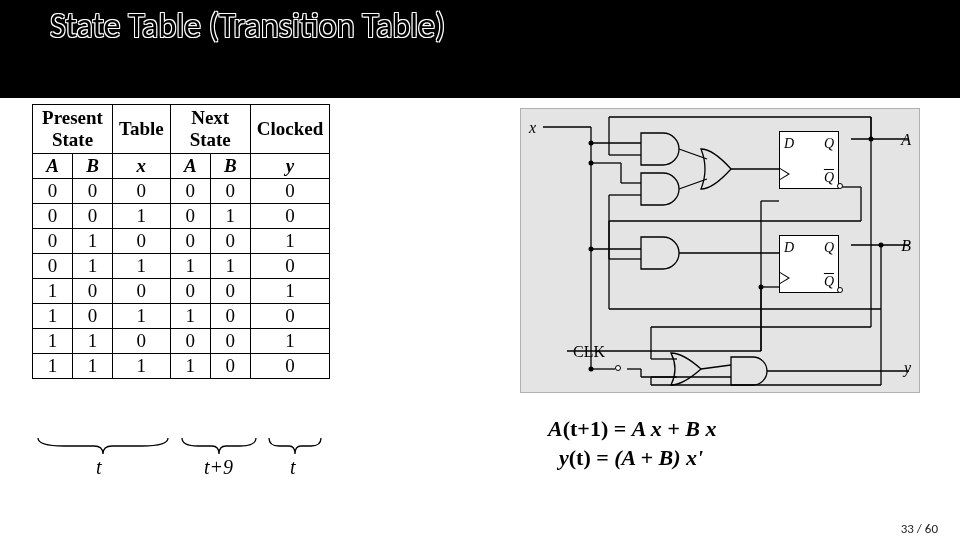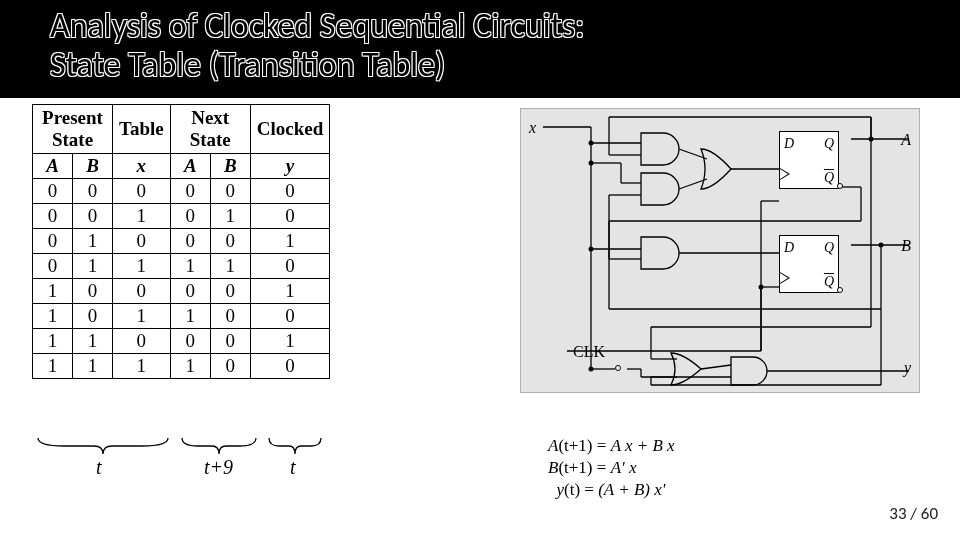--- a/index.html
+++ b/index.html
@@ -19,30 +19,29 @@
   .bracket { position: absolute; }
   .bracket svg { display: block; }
   .circuit { position: absolute; left: 520px; top: 108px; width: 400px; height: 285px; background: #e4e4e4; border: 1px solid #b0b0b0; }
   .circuit .lbl { position: absolute; font-family: "Times New Roman", serif; font-style: italic; font-size: 16px; }
   .ff { position: absolute; width: 60px; height: 58px; background: #fff; border: 1px solid #000; }
   .ff .pin { position: absolute; font-family: "Times New Roman", serif; font-size: 14px; font-style: italic; }
   .ff .tri { position: absolute; left: 0; top: 36px; width: 0; height: 0; border-top: 6px solid transparent; border-bottom: 6px solid transparent; border-left: 10px solid #000; }
   .ff .tri::after { content: ""; position: absolute; left: -10px; top: -5px; width: 0; height: 0; border-top: 5px solid transparent; border-bottom: 5px solid transparent; border-left: 8px solid #fff; }
   .wire { stroke: #000; stroke-width: 1.3; fill: none; }
   .dot { fill: #000; }
-  .formulas { position: absolute; left: 548px; top: 435px; font-family: "Times New Roman", serif; font-size: 17px; line-height: 1.3; }
+  .formulas { position: absolute; left: 548px; top: 415px; font-family: "Times New Roman", serif; font-size: 22px; line-height: 1.3; font-weight: bold; }
   .formulas .var { font-style: italic; }
-  .pager { position: absolute; right: 22px; bottom: 16px; font-size: 17px; color: #222; }
+  .pager { position: absolute; right: 22px; bottom: 4px; font-size: 13px; color: #222; }
   .bubble { position: absolute; width: 6px; height: 6px; border: 1px solid #000; border-radius: 50%; background: #fff; }
 </style>
 </head>
 <body>
 
 <div class="title-area">
-  <div class="title">Analysis of Clocked Sequential Circuits:</div>
   <div class="title">State Table (Transition Table)</div>
 </div>
 
 <div class="white-bg"></div>
 
 <div class="table-wrap">
   <table>
     <tbody>
         <tr>
       <td colspan="2" class="grp-head"><span>Present State</span></td>
@@ -246,20 +245,17 @@
     <div class="tri"></div>
   </div>
   <div class="bubble" style="left:316px; top:178px;"></div>
 </div>
 
 <div class="formulas">
   <div>
     <span class="var">A</span><span>(t+1)</span><span> = </span><span class="var">A x + B x</span>
   </div>
   <div>
-    <span class="var">B</span><span>(t+1)</span><span> = </span><span class="var">A' x</span>
-  </div>
-  <div>
     &nbsp;&nbsp;<span class="var">y</span><span>(t)</span><span>   = </span><span class="var">(A + B) x'</span>
   </div>
 </div>
 
 <div class="pager">33 / 60</div>
 
 </body></html>

